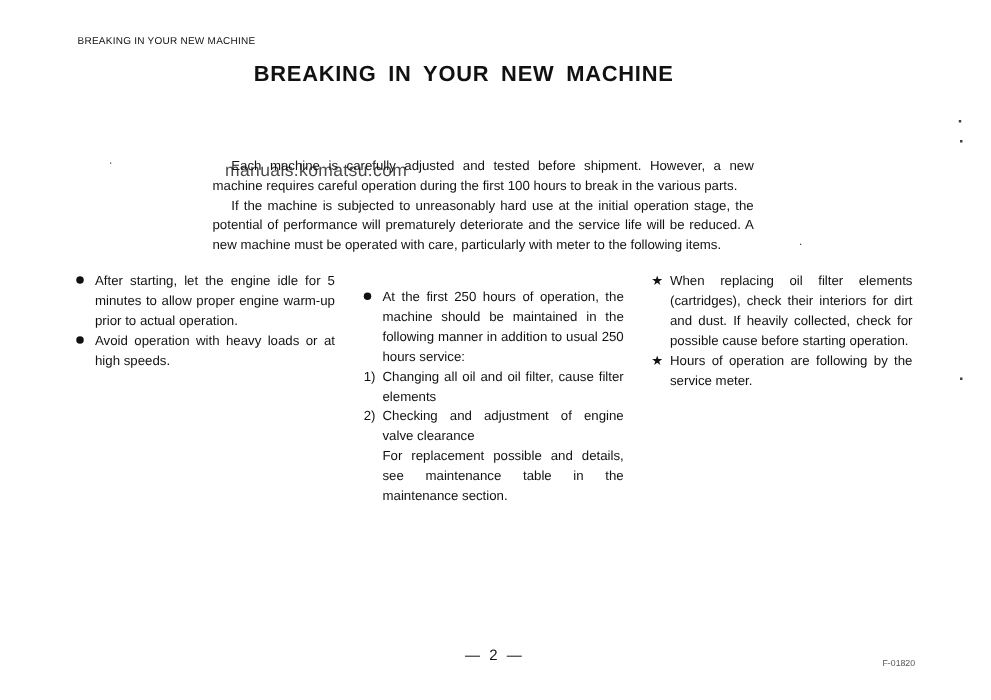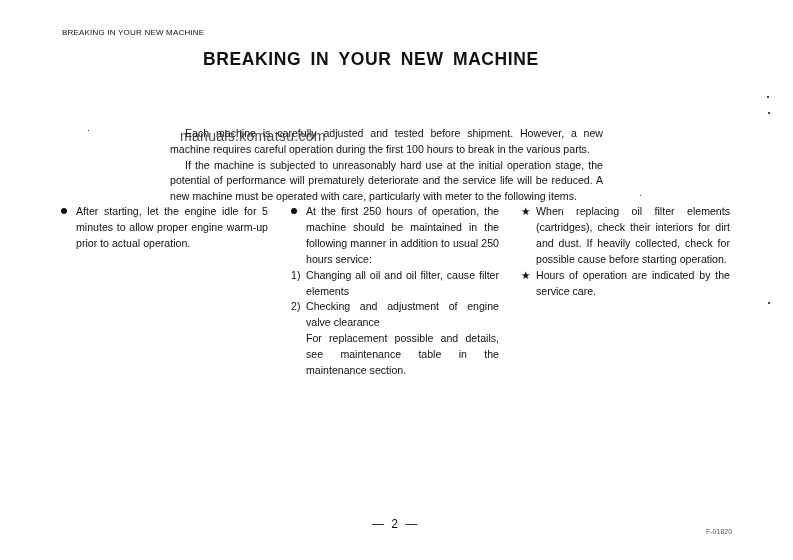--- a/index.html
+++ b/index.html
@@ -18,24 +18,24 @@
     position: absolute; left: 170px; top: 90px; width: 433px; font-size: 10.6px; line-height: 15.8px;
     text-align: justify;
     margin-top: 36px;
   }
   .intro p { margin: 0; text-indent: 15px; }
   .watermark {
     position: absolute; left: 180px; top: 128px; font-size: 14px; color: rgba(20,20,20,0.78);
     letter-spacing: 0.3px; pointer-events: none;
   }
   .col {
-    position: absolute; top: 204px; font-size: 10.6px; line-height: 15.9px;
+    position: absolute; top: 218px; font-size: 10.6px; line-height: 15.9px;
   }
   .col1 { left: 61px; width: 207px; }
-  .col2 { left: 291px; width: 208px; }
+  .col2 { left: 291px; width: 208px; margin-top: 13px; }
   .col3 { left: 521px; width: 209px; }
   .item { display: flex; margin: 0; }
   .mark { flex: 0 0 auto; width: 15px; text-align: left; }
   .mark.num { width: 15px; }
   .txt { flex: 1; text-align: justify; text-align-last: left; }
   .plain { padding-left: 15px; text-align: justify; }
   .dot { display: inline-block; width: 6px; height: 6px; border-radius: 50%; background: #111; position: relative; top: -1px; }
   .page-num {
     position: absolute; left: 372px; top: 517px; font-size: 12px; letter-spacing: 2px;
   }
@@ -56,20 +56,24 @@
   <p>If the machine is subjected to unreasonably hard use at the initial operation stage, the potential of performance will prematurely deteriorate and the service life will be reduced. A new machine must be operated with care, particularly with meter to the following items.</p>
 </div>
 
 <div class="watermark">manuals.komatsu.com</div>
 
 <div class="col col1">
   <div class="item">
     <span class="mark"><span class="dot"></span></span>
     <span class="txt">After starting, let the engine idle for 5 minutes to allow proper engine warm-up prior to actual operation.</span>
   </div>
+  <div class="item">
+    <span class="mark"><span class="dot"></span></span>
+    <span class="txt">Avoid operation with heavy loads or at high speeds.</span>
+  </div>
 </div>
 
 <div class="col col2">
   <div class="item">
     <span class="mark"><span class="dot"></span></span>
     <span class="txt">At the first 250 hours of operation, the machine should be maintained in the following manner in addition to usual 250 hours service:</span>
   </div>
   <div class="item">
     <span class="mark num">1)</span>
     <span class="txt">Changing all oil and oil filter, cause filter elements</span>
@@ -81,21 +85,21 @@
   <div class="plain">For replacement possible and details, see maintenance table in the maintenance section.</div>
 </div>
 
 <div class="col col3">
   <div class="item">
     <span class="mark">★</span>
     <span class="txt">When replacing oil filter elements (cartridges), check their interiors for dirt and dust. If heavily collected, check for possible cause before starting operation.</span>
   </div>
   <div class="item">
     <span class="mark">★</span>
-    <span class="txt">Hours of operation are indicated by the service care.</span>
+    <span class="txt">Hours of operation are following by the service meter.</span>
   </div>
 </div>
 
 <div class="page-num">— 2 —</div>
 <div class="code">F-01820</div>
 
 <div class="speck" style="left:767px;top:96px;"></div>
 <div class="speck" style="left:768px;top:112px;"></div>
 <div class="speck" style="left:768px;top:302px;"></div>
 <div class="speck" style="left:88px;top:130px;width:1px;height:1px;"></div>

